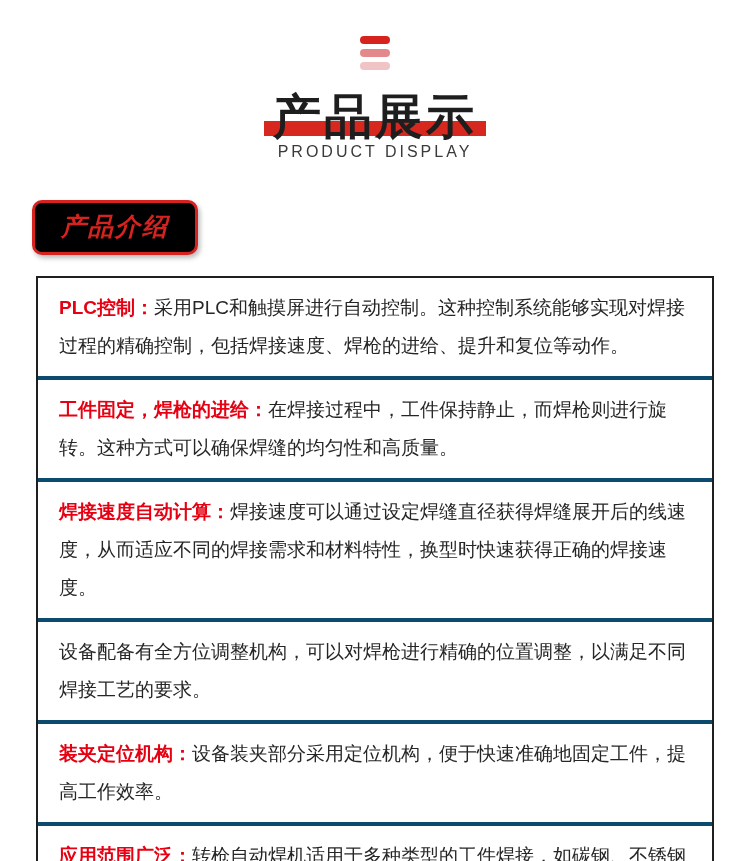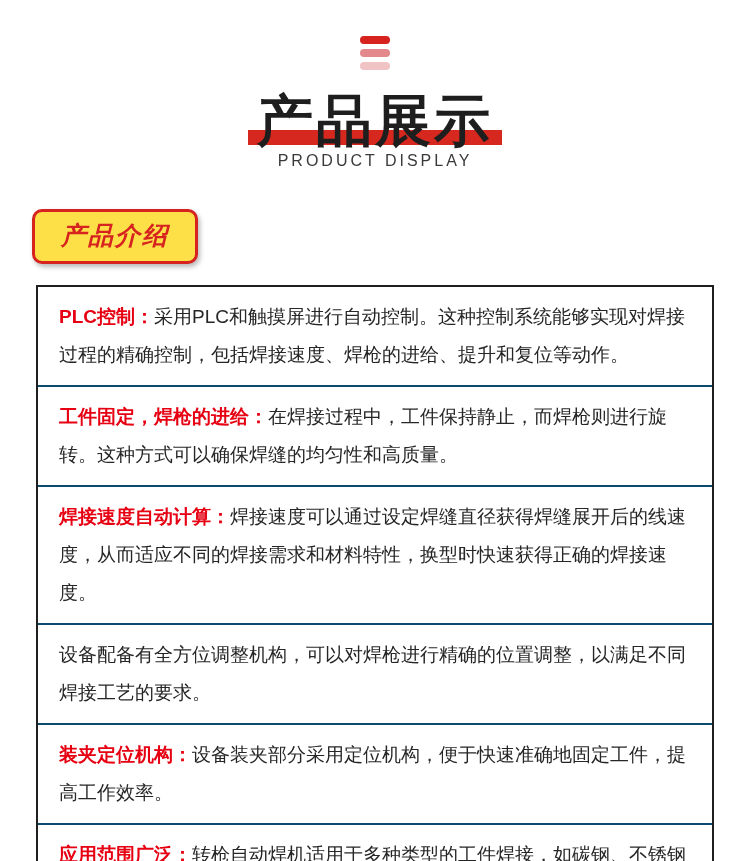--- a/index.html
+++ b/index.html
@@ -40,61 +40,61 @@
     left: -9px;
     right: -9px;
     bottom: 6px;
     height: 15px;
     background: #d7281f;
     z-index: 0;
   }
   .title-text {
     position: relative;
     z-index: 1;
-    font-size: 56px;
+    font-size: 48px;
     font-weight: 900;
     letter-spacing: 3px;
     color: #1e1e1e;
     line-height: 1.05;
   }
   .subtitle {
     margin-top: 1px;
     font-size: 16px;
     letter-spacing: 3px;
     color: #3a3a3a;
   }
 
   
   .badge {
     display: inline-block;
     margin: 39px 0 0 32px;
     padding: 7px 26px 9px 26px;
     border: 3px solid #d7231f;
     border-radius: 10px;
-    background: #fde047;
+    background: #000000;
     box-shadow: 2px 3px 5px rgba(0,0,0,0.28);
   }
   .badge-label {
     font-size: 25px;
     font-weight: bold;
     font-style: italic;
     color: #d7231f;
     letter-spacing: 2px;
   }
 
   
   .feature-box {
     width: 678px;
     margin: 21px 0 0 36px;
     border: 2px solid #1f1f1f;
     background: #ffffff;
   }
   .section {
     padding: 11px 20px 11px 21px;
-    border-bottom: 2px solid #0c4a6e;
+    border-bottom: 4px solid #0c4a6e;
     font-size: 19px;
     line-height: 38px;
     color: #262626;
   }
   .section:last-child { border-bottom: none; }
   .sec-label {
     color: #e60012;
     font-weight: bold;
   }
 </style>

